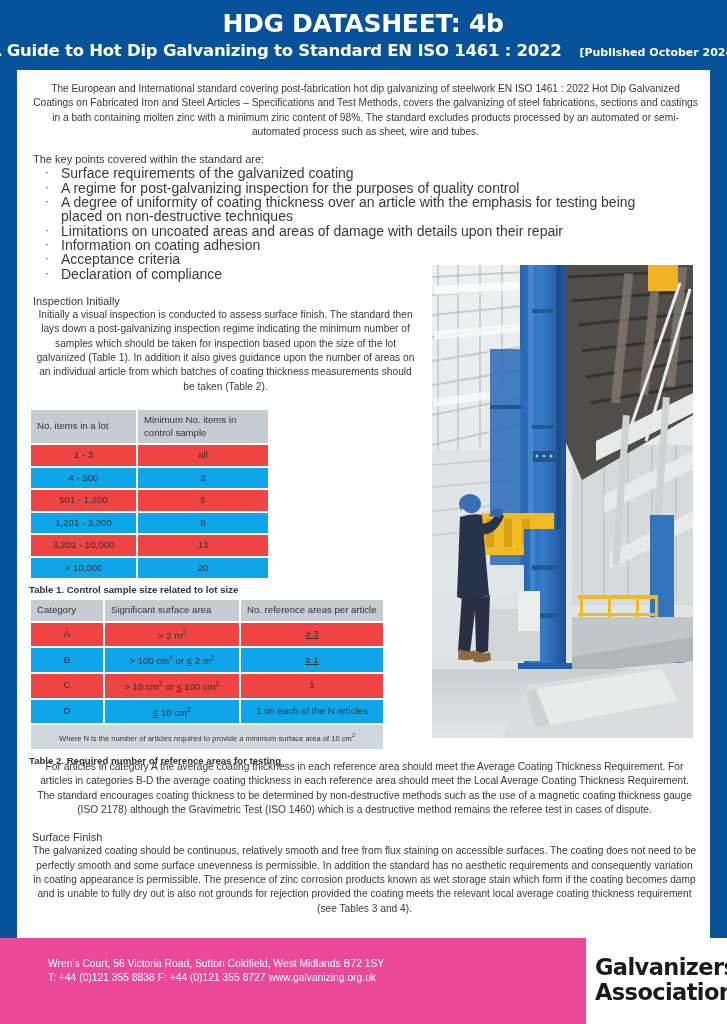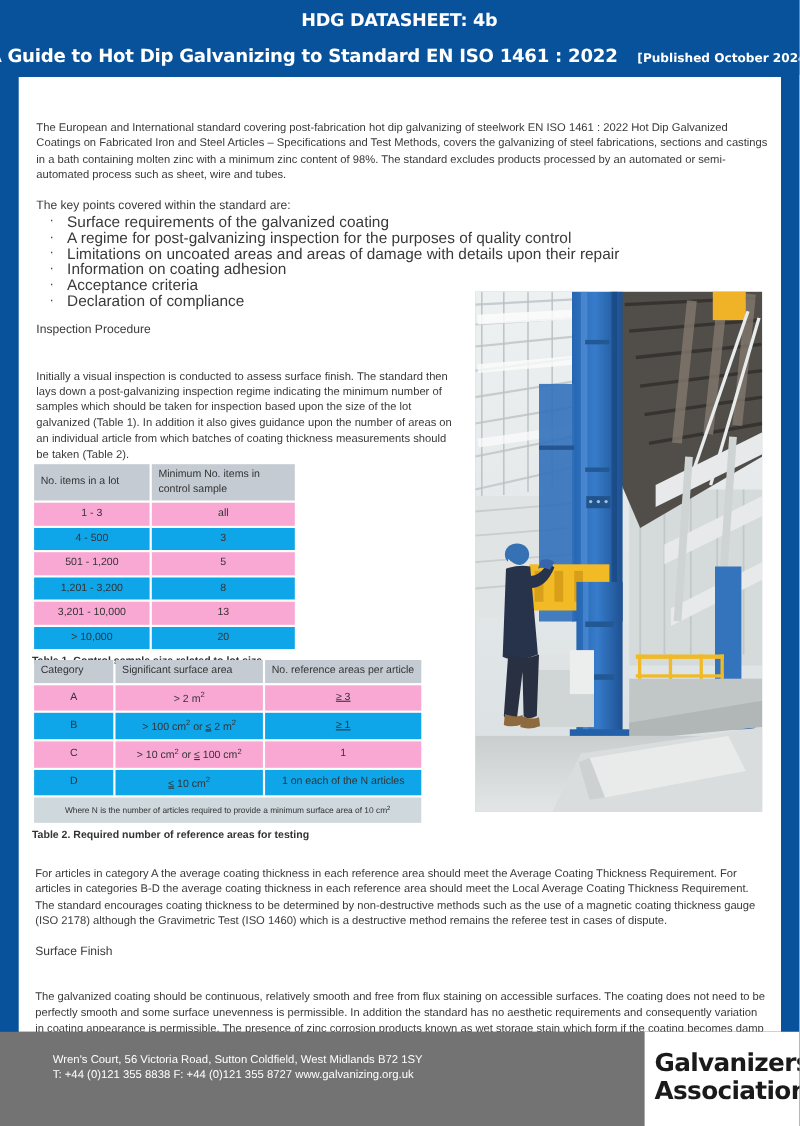--- a/index.html
+++ b/index.html
@@ -18,21 +18,21 @@
   
   #header {
     position: absolute; left: 0; top: 0;
     width: 727px; height: 68px;
     background: #08529B;
   }
   #title-main {
     position: absolute; left: 0; top: 9px; width: 690px;
     text-align: center;
     color: #ffffff;
-    font-size: 16px; font-weight: bold; letter-spacing: -0.3px;
+    font-size: 25px; font-weight: bold; letter-spacing: -0.3px;
     font-family: "DejaVu Sans", sans-serif;
     padding-left: 36px;
   }
   #title-sub-row {
     position: absolute; left: 0; top: 41px; width: 727px;
     display: flex; align-items: baseline; justify-content: center;
   }
   #title-sub {
     color: #ffffff;
     font-size: 16.5px; font-weight: bold; letter-spacing: -0.25px;
@@ -53,22 +53,21 @@
     width: 693px; height: 868px;
     background: #ffffff;
     padding: 12px 16px 0 16px;
   }
 
   .para {
     font-size: 10.2px;
     line-height: 14.3px;
     color: #3a3a3a;
     font-family: "Liberation Sans", sans-serif;
-    text-align: left;
-    margin-top: 28px;
+    text-align: center;
   }
   .para.narrow { width: 385px; }
   .spacer-sm { height: 13px; }
 
   .heading {
     font-size: 11px; line-height: 14.3px; color: #3a3a3a;
   }
 
   ul.bullets { list-style: none; }
   ul.bullets li {
@@ -104,44 +103,44 @@
     font-weight: normal;
     text-align: center;
     vertical-align: middle;
     line-height: 12.5px;
   }
   table.dt th {
     background: #c5cbd3;
     text-align: left;
     color: #333;
   }
-  .rowA td { background: #f9a8d4; }
+  .rowA td { background: #ef4444; }
   .rowB td { background: #0ea5e9; }
   td.note {
     background: #cfd8dc;
     font-size: 7.6px;
     text-align: left;
     padding: 3px 6px 3px 8px;
     color: #333;
   }
   .tcaption {
     font-size: 9.6px; color: #333; margin-top: 4px;
     font-family: "Liberation Sans", sans-serif;
     font-weight: bold;
   }
-  #table1-wrap { position: absolute; left: 29px; top: 420px; }
+  #table1-wrap { position: absolute; left: 29px; top: 408px; }
   #table2-wrap { position: absolute; left: 29px; top: 598px; }
 
   #tail-text { position: absolute; left: 32px; top: 760px; width: 665px; }
 
   
   #footer {
     position: absolute; left: 0; top: 938px;
     width: 727px; height: 86px;
-    background: #737373;
+    background: #ec4899;
   }
   #footer-white {
     position: absolute; left: 586px; top: 0;
     width: 141px; height: 86px;
     background: #ffffff;
   }
   #footer-addr {
     position: absolute; left: 48px; top: 19px;
     color: #ffffff;
     font-size: 10.3px; line-height: 14px;
@@ -173,29 +172,30 @@
   <div id="content">
 
     <div class="para" style="width:665px;">The European and International standard covering post-fabrication hot dip galvanizing of steelwork EN ISO 1461 : 2022 Hot Dip Galvanized Coatings on Fabricated Iron and Steel Articles – Specifications and Test Methods, covers the galvanizing of steel fabrications, sections and castings in a bath containing molten zinc with a minimum zinc content of 98%. The standard excludes products processed by an automated or semi-automated process such as sheet, wire and tubes.</div>
 
     <div class="spacer-sm"></div>
 
     <div class="heading">The key points covered within the standard are:</div>
     <ul class="bullets">
       <li>Surface requirements of the galvanized coating</li>
       <li>A regime for post-galvanizing inspection for the purposes of quality control</li>
+      <li style="width:640px;">A degree of uniformity of coating thickness over an article with the emphasis for testing being placed on non-destructive techniques</li>
       <li>Limitations on uncoated areas and areas of damage with details upon their repair</li>
       <li>Information on coating adhesion</li>
       <li>Acceptance criteria</li>
       <li>Declaration of compliance</li>
     </ul>
 
     <div class="spacer-sm"></div>
 
-    <div class="heading">Inspection Procedure</div>
+    <div class="heading">Inspection Initially</div>
     <div class="para narrow">Initially a visual inspection is conducted to assess surface finish. The standard then lays down a post-galvanizing inspection regime indicating the minimum number of samples which should be taken for inspection based upon the size of the lot galvanized (Table 1). In addition it also gives guidance upon the number of areas on an individual article from which batches of coating thickness measurements should be taken (Table 2).</div>
 
   </div>
 
   <div id="photo">
     <svg width="261" height="473" viewBox="0 0 261 473">
       <defs>
         <linearGradient id="sky" x1="0" y1="0" x2="0" y2="1">
           <stop offset="0" stop-color="#eef1f2"></stop>
             <stop offset="1" stop-color="#d8dee0"></stop>

